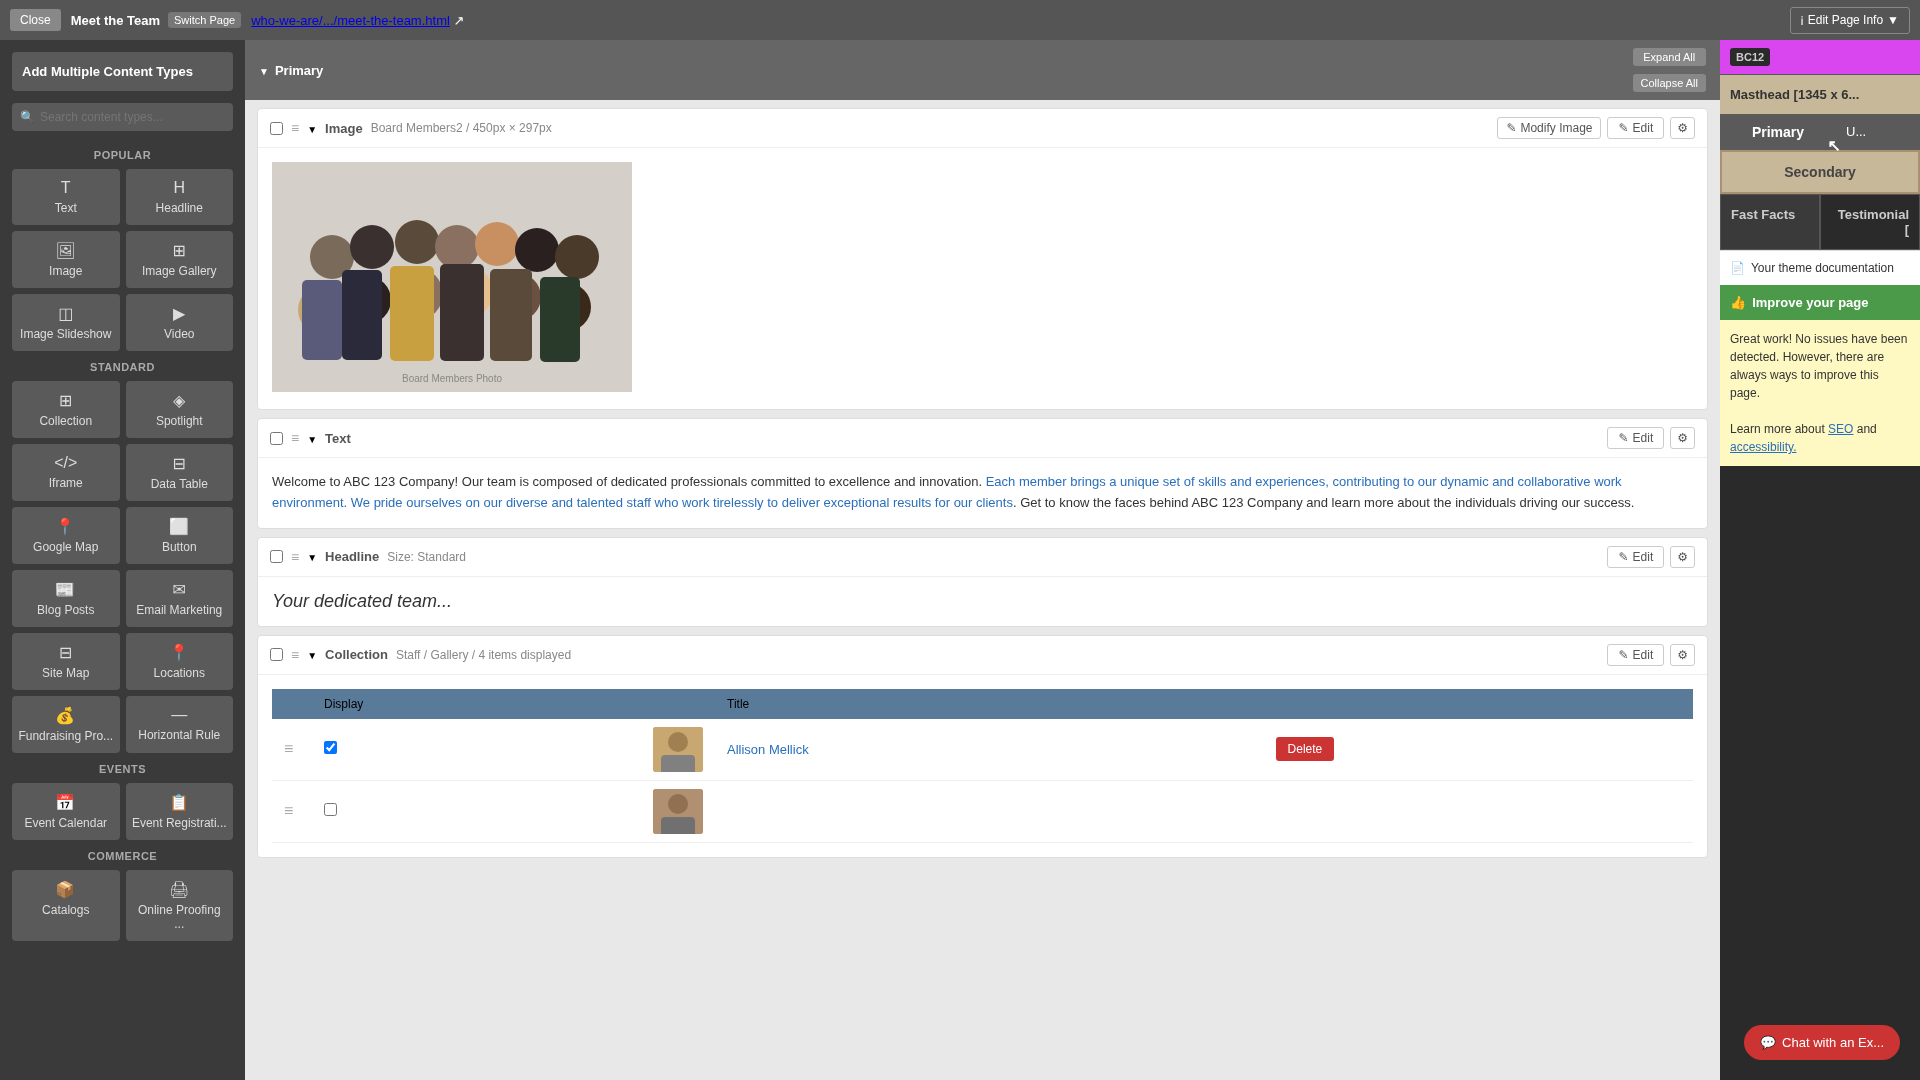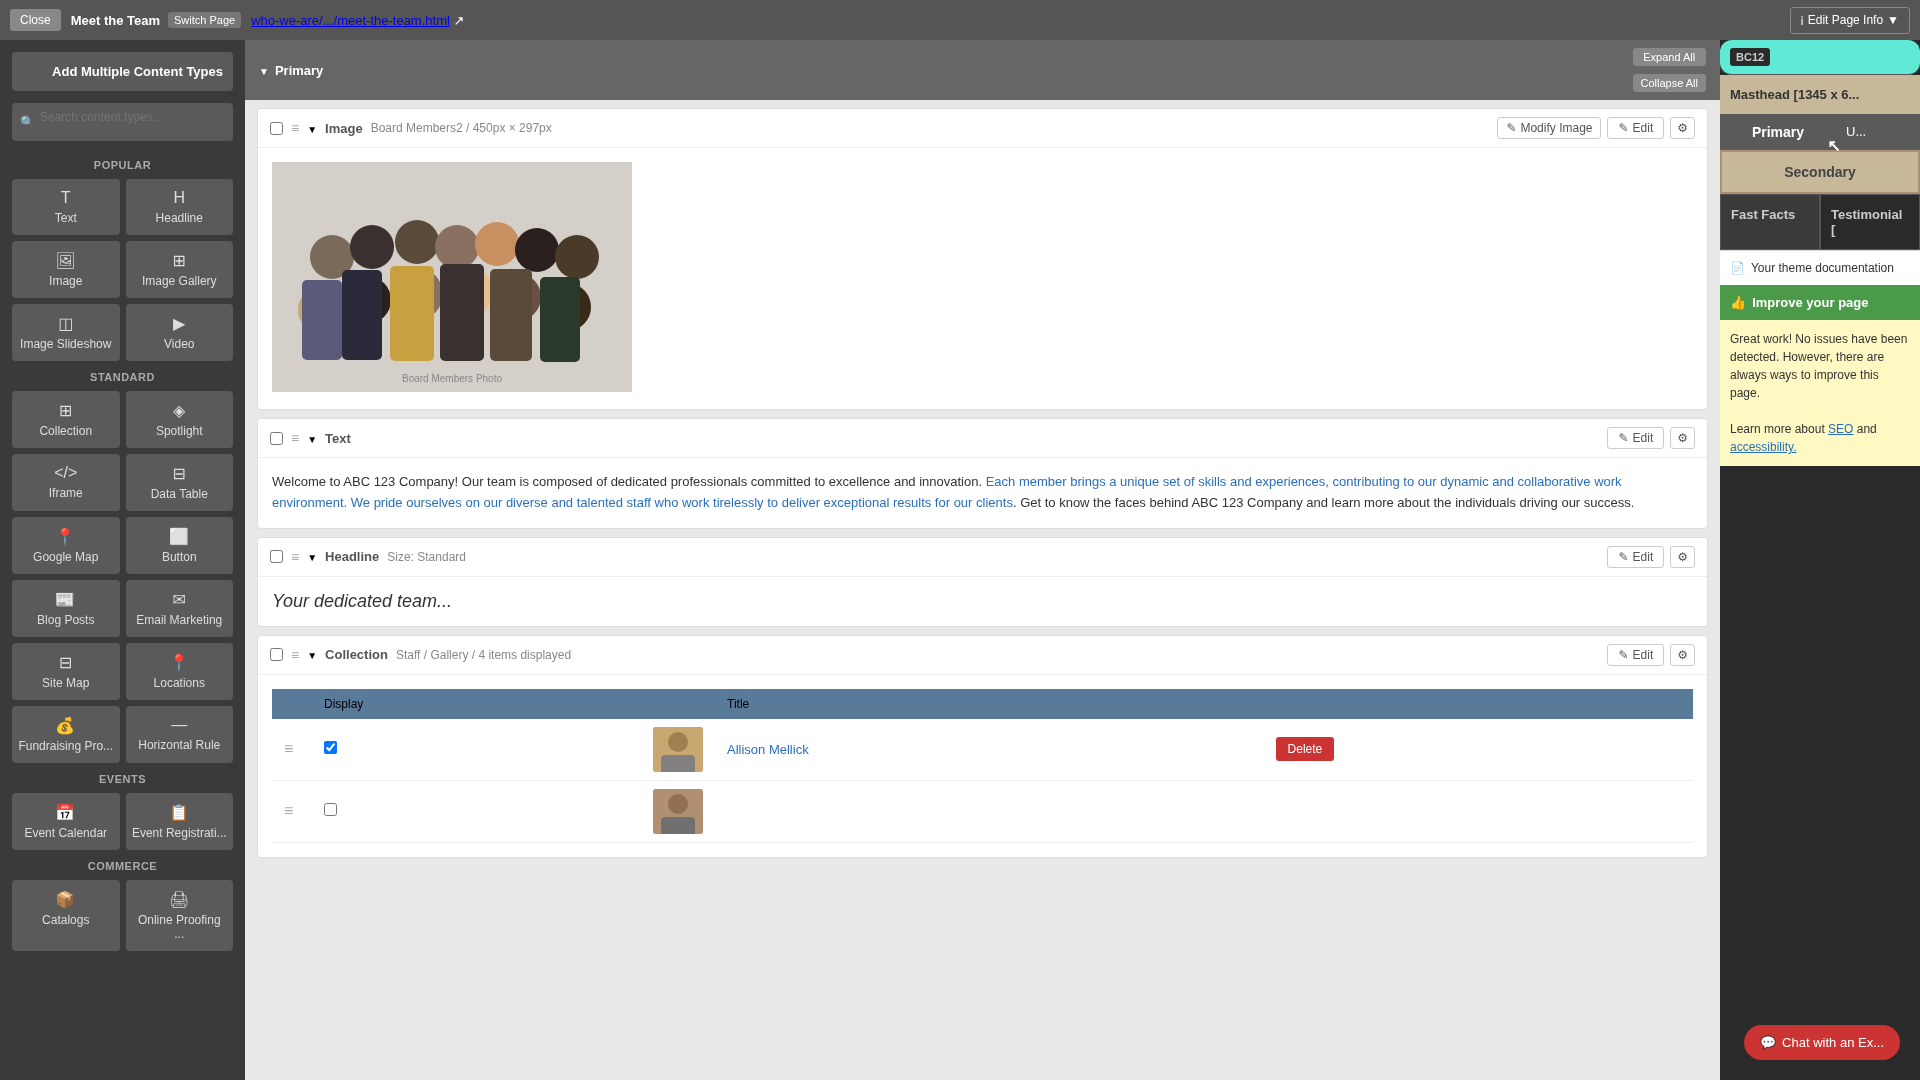--- a/index.html
+++ b/index.html
@@ -80,29 +80,29 @@
     .add-content-btn {
       background: #5a5a5a;
       color: #fff;
       border: none;
       margin: 12px;
       padding: 12px 10px;
       border-radius: 4px;
       cursor: pointer;
       font-size: 13px;
       font-weight: bold;
-      text-align: right;
+      text-align: left;
     }
     .search-box {
       margin: 0 12px 12px;
       position: relative;
     }
     .search-box input {
       width: 100%;
-      padding: 7px 10px 17px 28px;
+      padding: 7px 10px 7px 28px;
       border-radius: 4px;
       border: none;
       background: #5a5a5a;
       color: #ddd;
       font-size: 12px;
     }
     .search-box .search-icon {
       position: absolute;
       left: 8px;
       top: 50%;
@@ -293,24 +293,23 @@
     
     .right-sidebar {
       width: 200px;
       background: #2a2a2a;
       flex-shrink: 0;
       overflow-y: auto;
       display: flex;
       flex-direction: column;
     }
     .right-sidebar-top {
-      background: #5eead4;
+      background: #d946ef;
       padding: 8px 10px;
       border-bottom: 1px solid #555;
-      border-radius: 12px;
     }
     .cms-badge {
       background: #2a2a2a;
       color: #ccc;
       font-size: 11px;
       font-weight: bold;
       padding: 3px 6px;
       border-radius: 3px;
       display: inline-block;
     }
@@ -373,21 +372,21 @@
       border: 1px solid #555;
     }
     .testimonial-block {
       background: #2a2a2a;
       color: #ccc;
       padding: 12px 10px;
       font-size: 13px;
       font-weight: bold;
       cursor: pointer;
       flex: 1;
-      text-align: left;
+      text-align: right;
       border: 1px solid #555;
     }
     .theme-docs-block {
       background: #fff;
       color: #333;
       padding: 10px;
       font-size: 12px;
       display: flex;
       align-items: center;
       gap: 6px;

